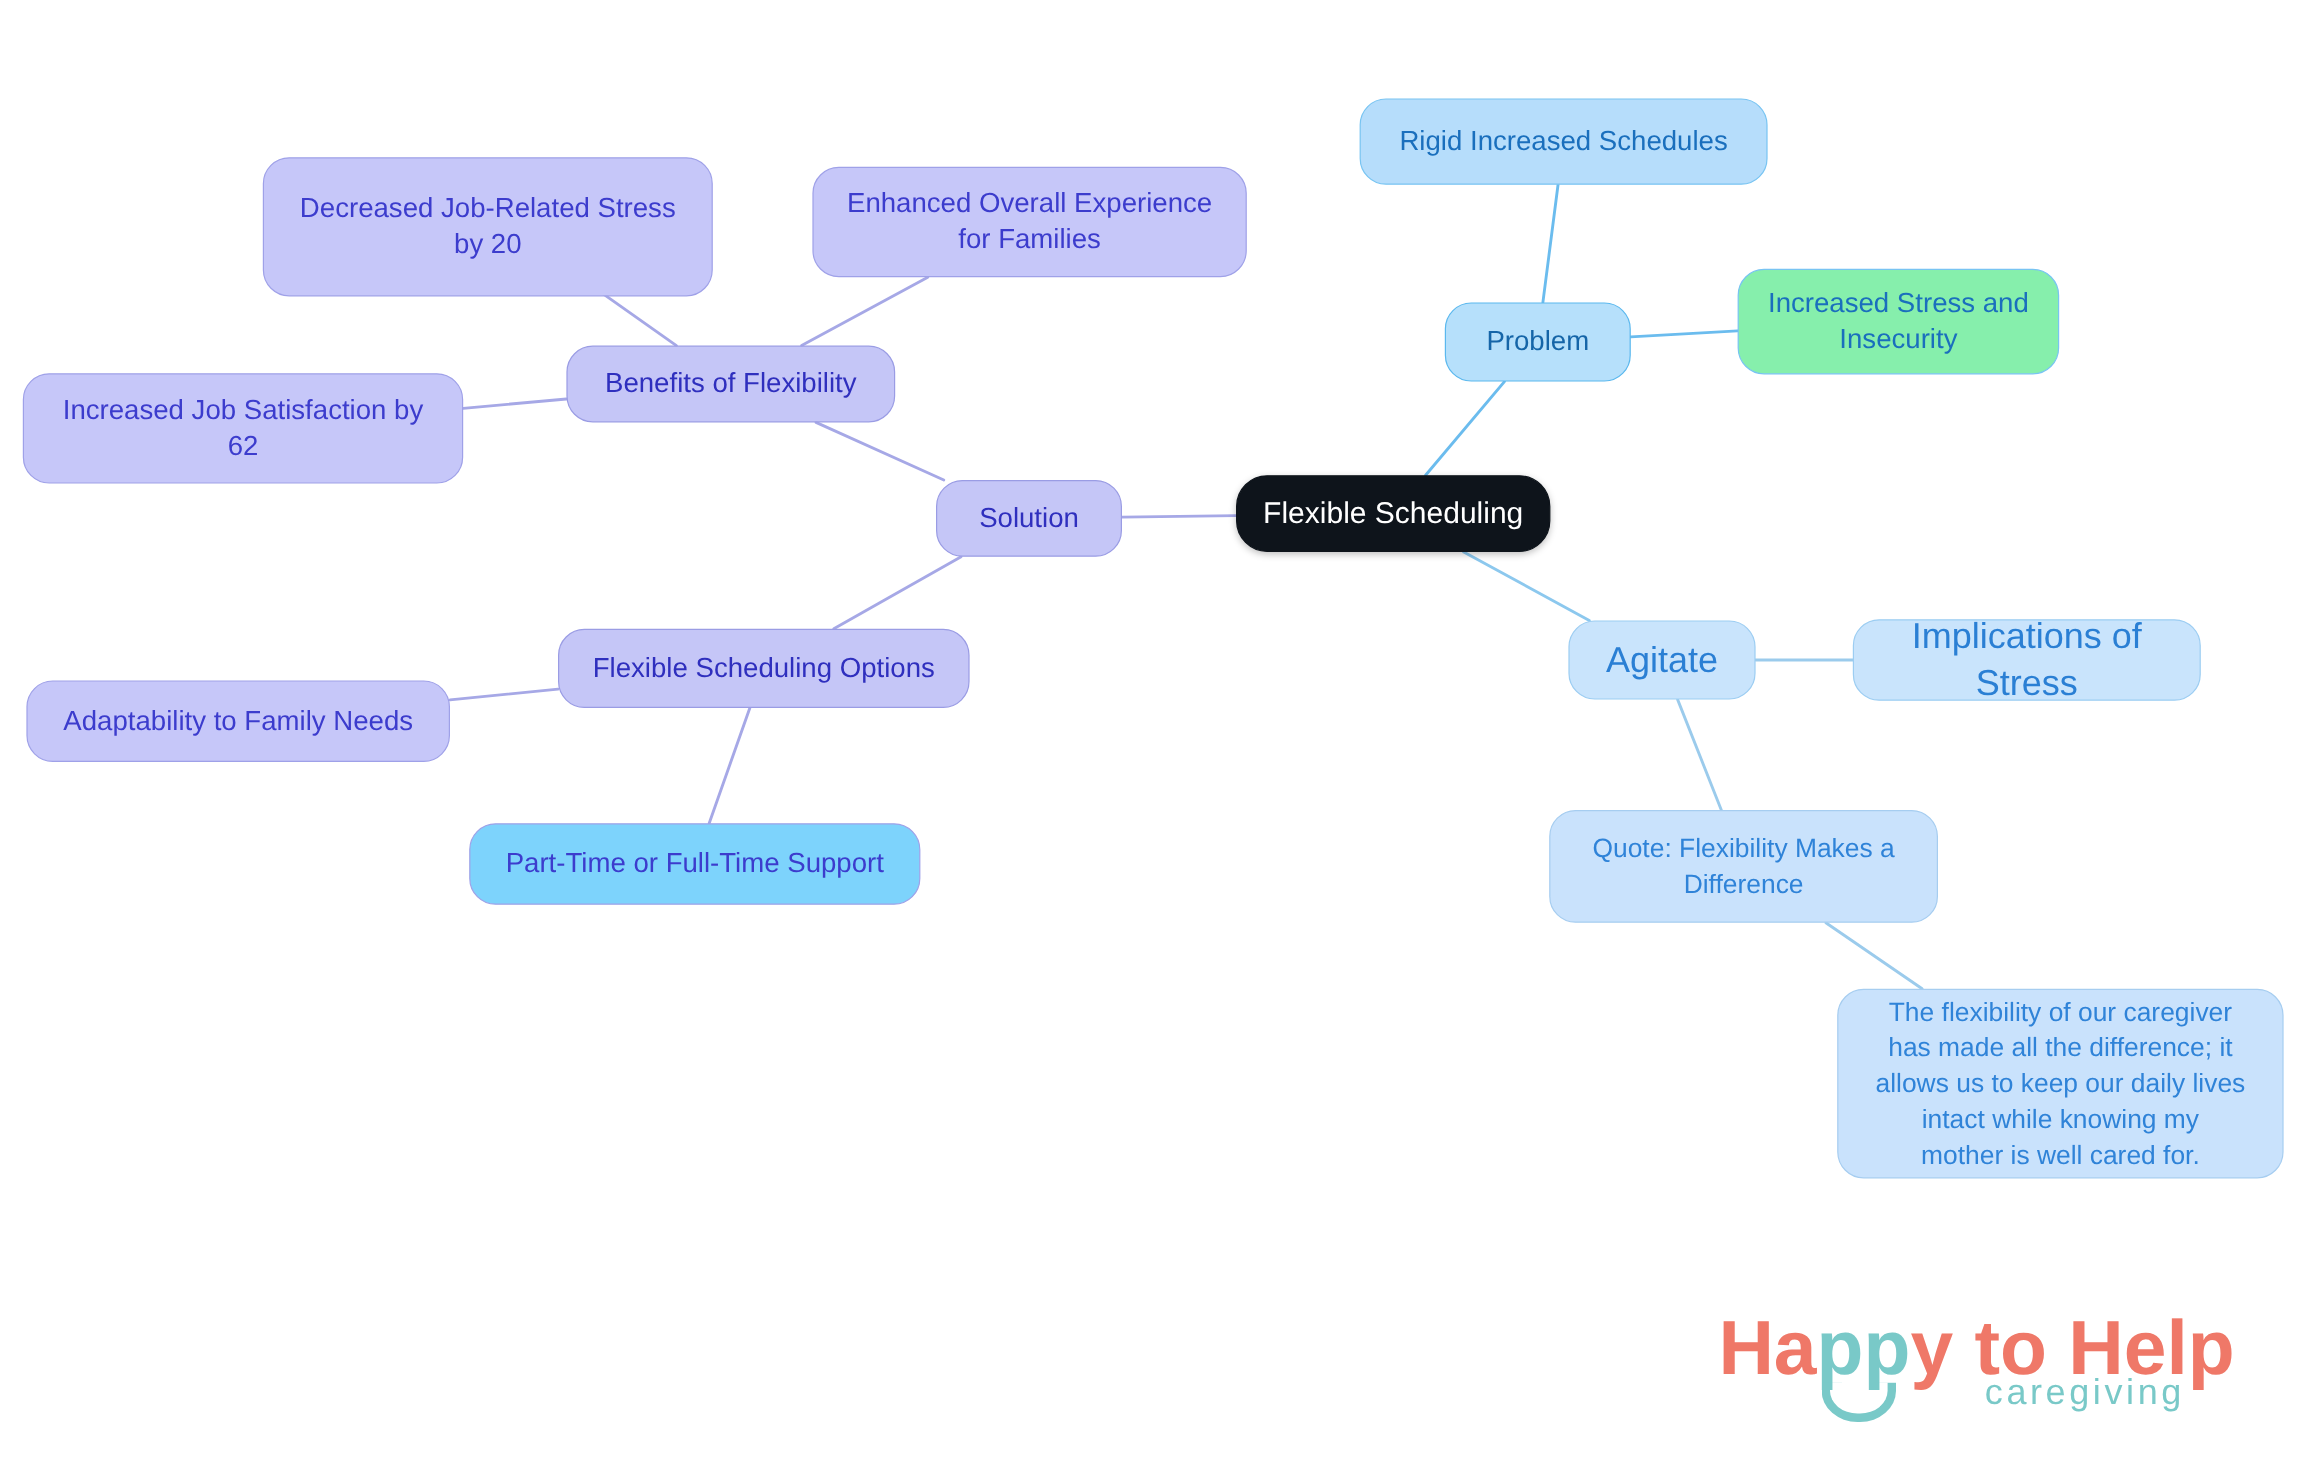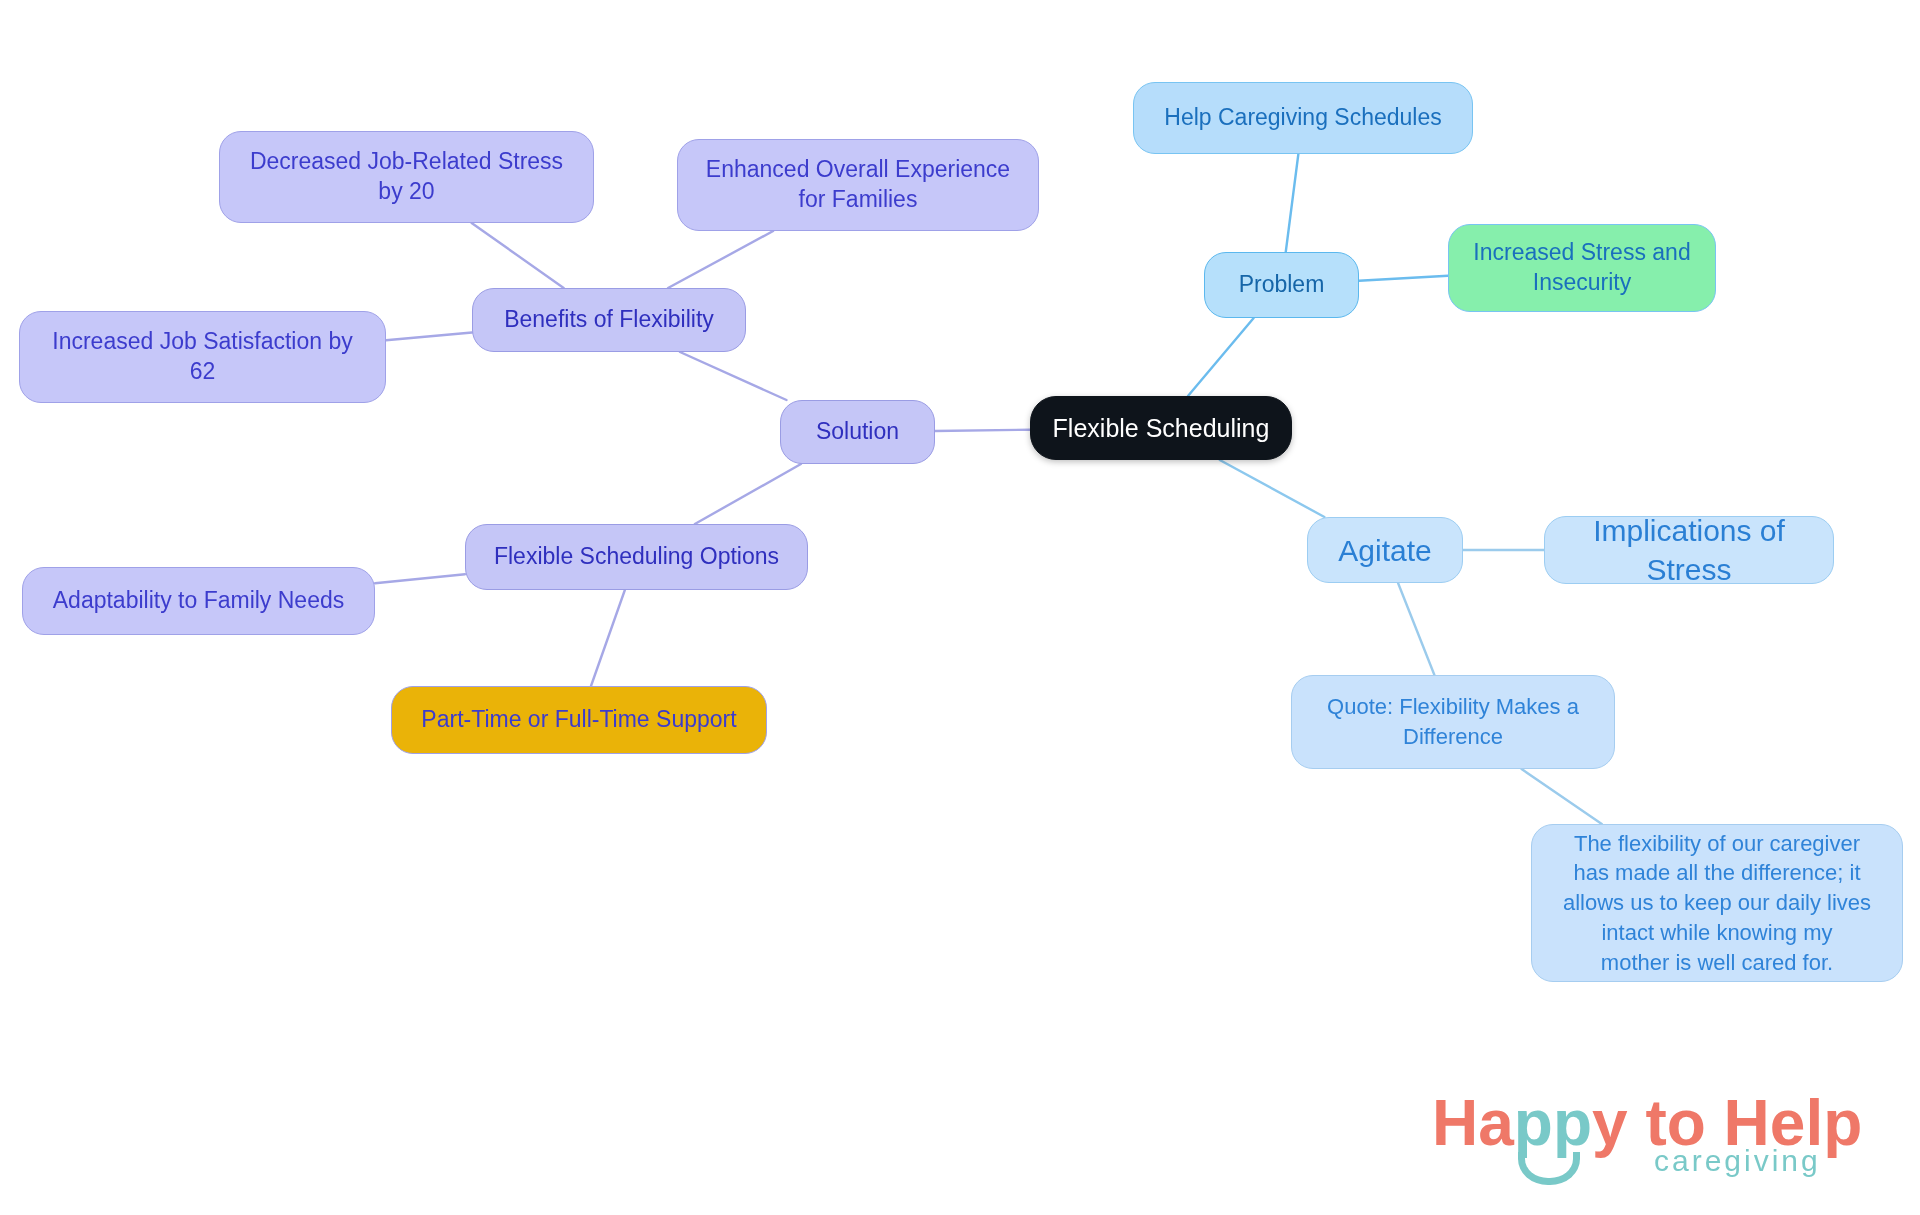--- a/index.html
+++ b/index.html
@@ -145,47 +145,47 @@
       <line x1="668.0222222222222" y1="288" x2="773.1555555555556" y2="231" stroke="#a6a8e6" stroke-width="2.4" stroke-linecap="round"></line>
       <line x1="472" y1="332.469864698647" x2="386" y2="340.2976629766298" stroke="#a6a8e6" stroke-width="2.4" stroke-linecap="round"></line>
       <line x1="800.924" y1="464" x2="694.844" y2="524" stroke="#a6a8e6" stroke-width="2.4" stroke-linecap="round"></line>
       <line x1="465" y1="574.2283105022831" x2="375" y2="583.269406392694" stroke="#a6a8e6" stroke-width="2.4" stroke-linecap="round"></line>
       <line x1="624.8588957055215" y1="590" x2="590.9938650306749" y2="686" stroke="#a6a8e6" stroke-width="2.4" stroke-linecap="round"></line>
     </svg>
 
   <div class="node root" style="left: 1030px; top: 396px; width: 262px; height: 64px; background: rgb(14, 20, 27); color: rgb(255, 255, 255);">Flexible Scheduling</div>
 
   <div class="node blue-branch" style="left: 1204px; top: 252px; width: 155px; height: 66px; background: rgb(182, 224, 251); border-color: rgb(91, 184, 238); color: rgb(21, 101, 168);">Problem</div>
-  <div class="node blue-leaf" style="left: 1133px; top: 82px; width: 340px; height: 72px; background: rgb(182, 221, 251); border-color: rgb(120, 196, 242); color: rgb(26, 111, 189);">Help Caregiving Schedules</div>
+  <div class="node blue-leaf" style="left: 1133px; top: 82px; width: 340px; height: 72px; background: rgb(182, 221, 251); border-color: rgb(120, 196, 242); color: rgb(26, 111, 189);">Rigid Increased Schedules</div>
   <div class="node blue-leaf" style="left: 1448px; top: 224px; width: 268px; height: 88px; background: #86efac; border-color: rgb(120, 196, 242); color: rgb(26, 111, 189);">Increased Stress and
 Insecurity</div>
 
   <div class="node blue-soft" style="left: 1307px; top: 517px; width: 156px; height: 66px; background: rgb(201, 228, 252); border-color: rgb(156, 205, 242); color: rgb(42, 127, 212);">Agitate</div>
   <div class="node blue-soft" style="left: 1544px; top: 516px; width: 290px; height: 68px; background: rgb(201, 228, 252); border-color: rgb(156, 205, 242); color: rgb(42, 127, 212);">Implications of Stress</div>
   <div class="node blue-quote" style="left: 1531px; top: 824px; width: 372px; height: 158px; background: rgb(201, 226, 252); border-color: rgb(166, 205, 240); color: rgb(47, 131, 216);">The flexibility of our caregiver
 has made all the difference; it
 allows us to keep our daily lives
 intact while knowing my
 mother is well cared for.</div>
   <div class="node blue-quote" style="left: 1291px; top: 675px; width: 324px; height: 94px; background: rgb(201, 226, 252); border-color: rgb(166, 205, 240); color: rgb(47, 131, 216);">Quote: Flexibility Makes a
 Difference</div>
 
   <div class="node purple-branch" style="left: 780px; top: 400px; width: 155px; height: 64px; background: rgb(197, 198, 247); border-color: rgb(154, 156, 228); color: rgb(47, 47, 190);">Solution</div>
 
   <div class="node purple-branch" style="left: 472px; top: 288px; width: 274px; height: 64px; background: rgb(197, 198, 247); border-color: rgb(154, 156, 228); color: rgb(47, 47, 190);">Benefits of Flexibility</div>
-  <div class="node purple-leaf" style="left: 219px; top: 131px; width: 375px; height: 92px; background: rgb(198, 199, 249); border-color: rgb(159, 161, 232); color: rgb(60, 60, 205);">Decreased Job-Related Stress
+  <div class="node purple-leaf" style="left: 219px; top: 131px; width: 375px; height: 116px; background: rgb(198, 199, 249); border-color: rgb(159, 161, 232); color: rgb(60, 60, 205);">Decreased Job-Related Stress
 by 20</div>
   <div class="node purple-leaf" style="left: 677px; top: 139px; width: 362px; height: 92px; background: rgb(198, 199, 249); border-color: rgb(159, 161, 232); color: rgb(60, 60, 205);">Enhanced Overall Experience
 for Families</div>
   <div class="node purple-leaf" style="left: 19px; top: 311px; width: 367px; height: 92px; background: rgb(198, 199, 249); border-color: rgb(159, 161, 232); color: rgb(60, 60, 205);">Increased Job Satisfaction by
 62</div>
 
   <div class="node purple-branch" style="left: 465px; top: 524px; width: 343px; height: 66px; background: rgb(197, 198, 247); border-color: rgb(154, 156, 228); color: rgb(47, 47, 190);">Flexible Scheduling Options</div>
   <div class="node purple-leaf" style="left: 22px; top: 567px; width: 353px; height: 68px; background: rgb(198, 199, 249); border-color: rgb(159, 161, 232); color: rgb(60, 60, 205);">Adaptability to Family Needs</div>
-  <div class="node purple-leaf" style="left: 391px; top: 686px; width: 376px; height: 68px; background: #eab308; border-color: rgb(159, 161, 232); color: rgb(60, 60, 205);">Part-Time or Full-Time Support</div>
+  <div class="node purple-leaf" style="left: 391px; top: 686px; width: 376px; height: 68px; background: #7dd3fc; border-color: rgb(159, 161, 232); color: rgb(60, 60, 205);">Part-Time or Full-Time Support</div>
 
   <div id="logo">
     <div class="logo-word"><span>Ha</span><span class="logo-pp">pp</span><span>y to Help</span></div>
     <div class="logo-smile"></div>
     <div class="logo-sub">caregiving</div>
   </div>
 
 </div>
 
 </body></html>

